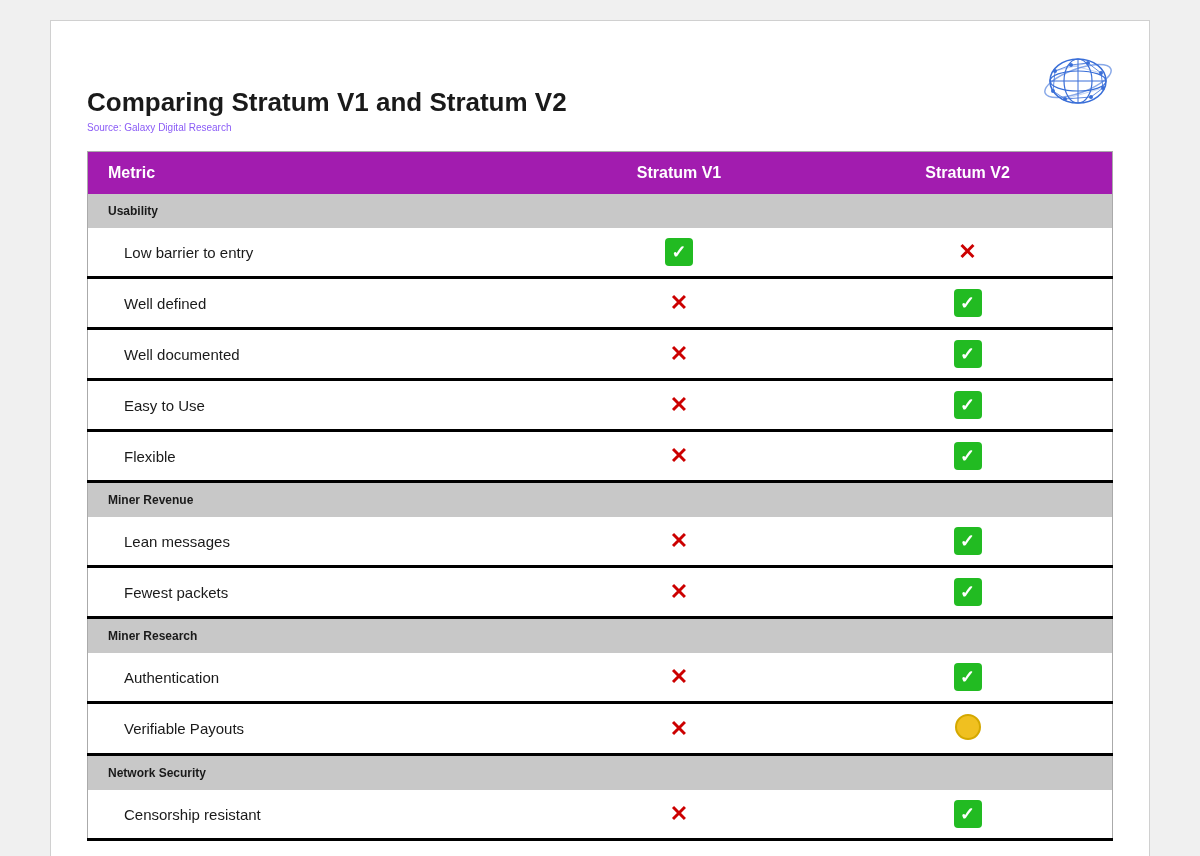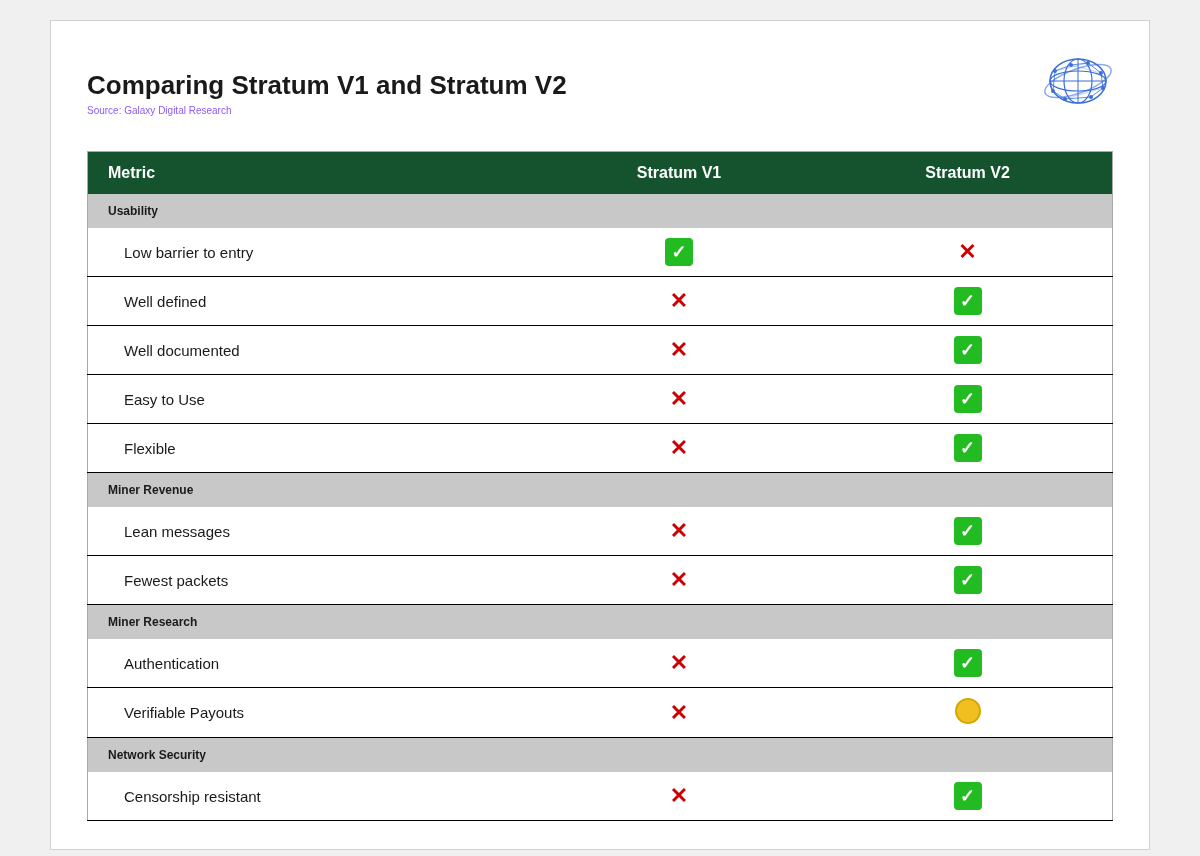--- a/index.html
+++ b/index.html
@@ -16,21 +16,21 @@
       background: #ffffff;
       border: 1px solid #d0d0d0;
       padding: 32px 36px 28px 36px;
       width: 1100px;
       max-width: 100%;
       position: relative;
     }
     .header-area {
       display: flex;
       justify-content: space-between;
-      align-items: center;
+      align-items: flex-end;
       margin-bottom: 18px;
     }
     .title-block {}
     .main-title {
       font-size: 26px;
       font-weight: bold;
       color: #1a1a1a;
       margin-bottom: 4px;
     }
     .subtitle {
@@ -46,21 +46,21 @@
     .table-wrap {
       width: 100%;
       border: 1px solid #aaa;
       border-collapse: collapse;
     }
     table {
       width: 100%;
       border-collapse: collapse;
     }
     thead tr th {
-      background: #14532d;
+      background: #a21caf;
       color: #ffffff;
       font-size: 16px;
       font-weight: bold;
       padding: 12px 20px;
       text-align: center;
     }
     thead tr th:first-child {
       text-align: left;
     }
     .section-row td {
@@ -69,21 +69,21 @@
       font-weight: bold;
       color: #1a1a1a;
       padding: 10px 20px;
     }
     .data-row td {
       background: #ffffff;
       font-size: 15px;
       color: #1a1a1a;
       padding: 10px 20px;
       text-align: center;
-      border-bottom: 1px solid #000000;
+      border-bottom: 3px solid #000000;
     }
     .data-row td:first-child {
       text-align: left;
       padding-left: 36px;
     }
     .icon-check {
       display: inline-block;
       width: 28px;
       height: 28px;
       background: #22bb22;

